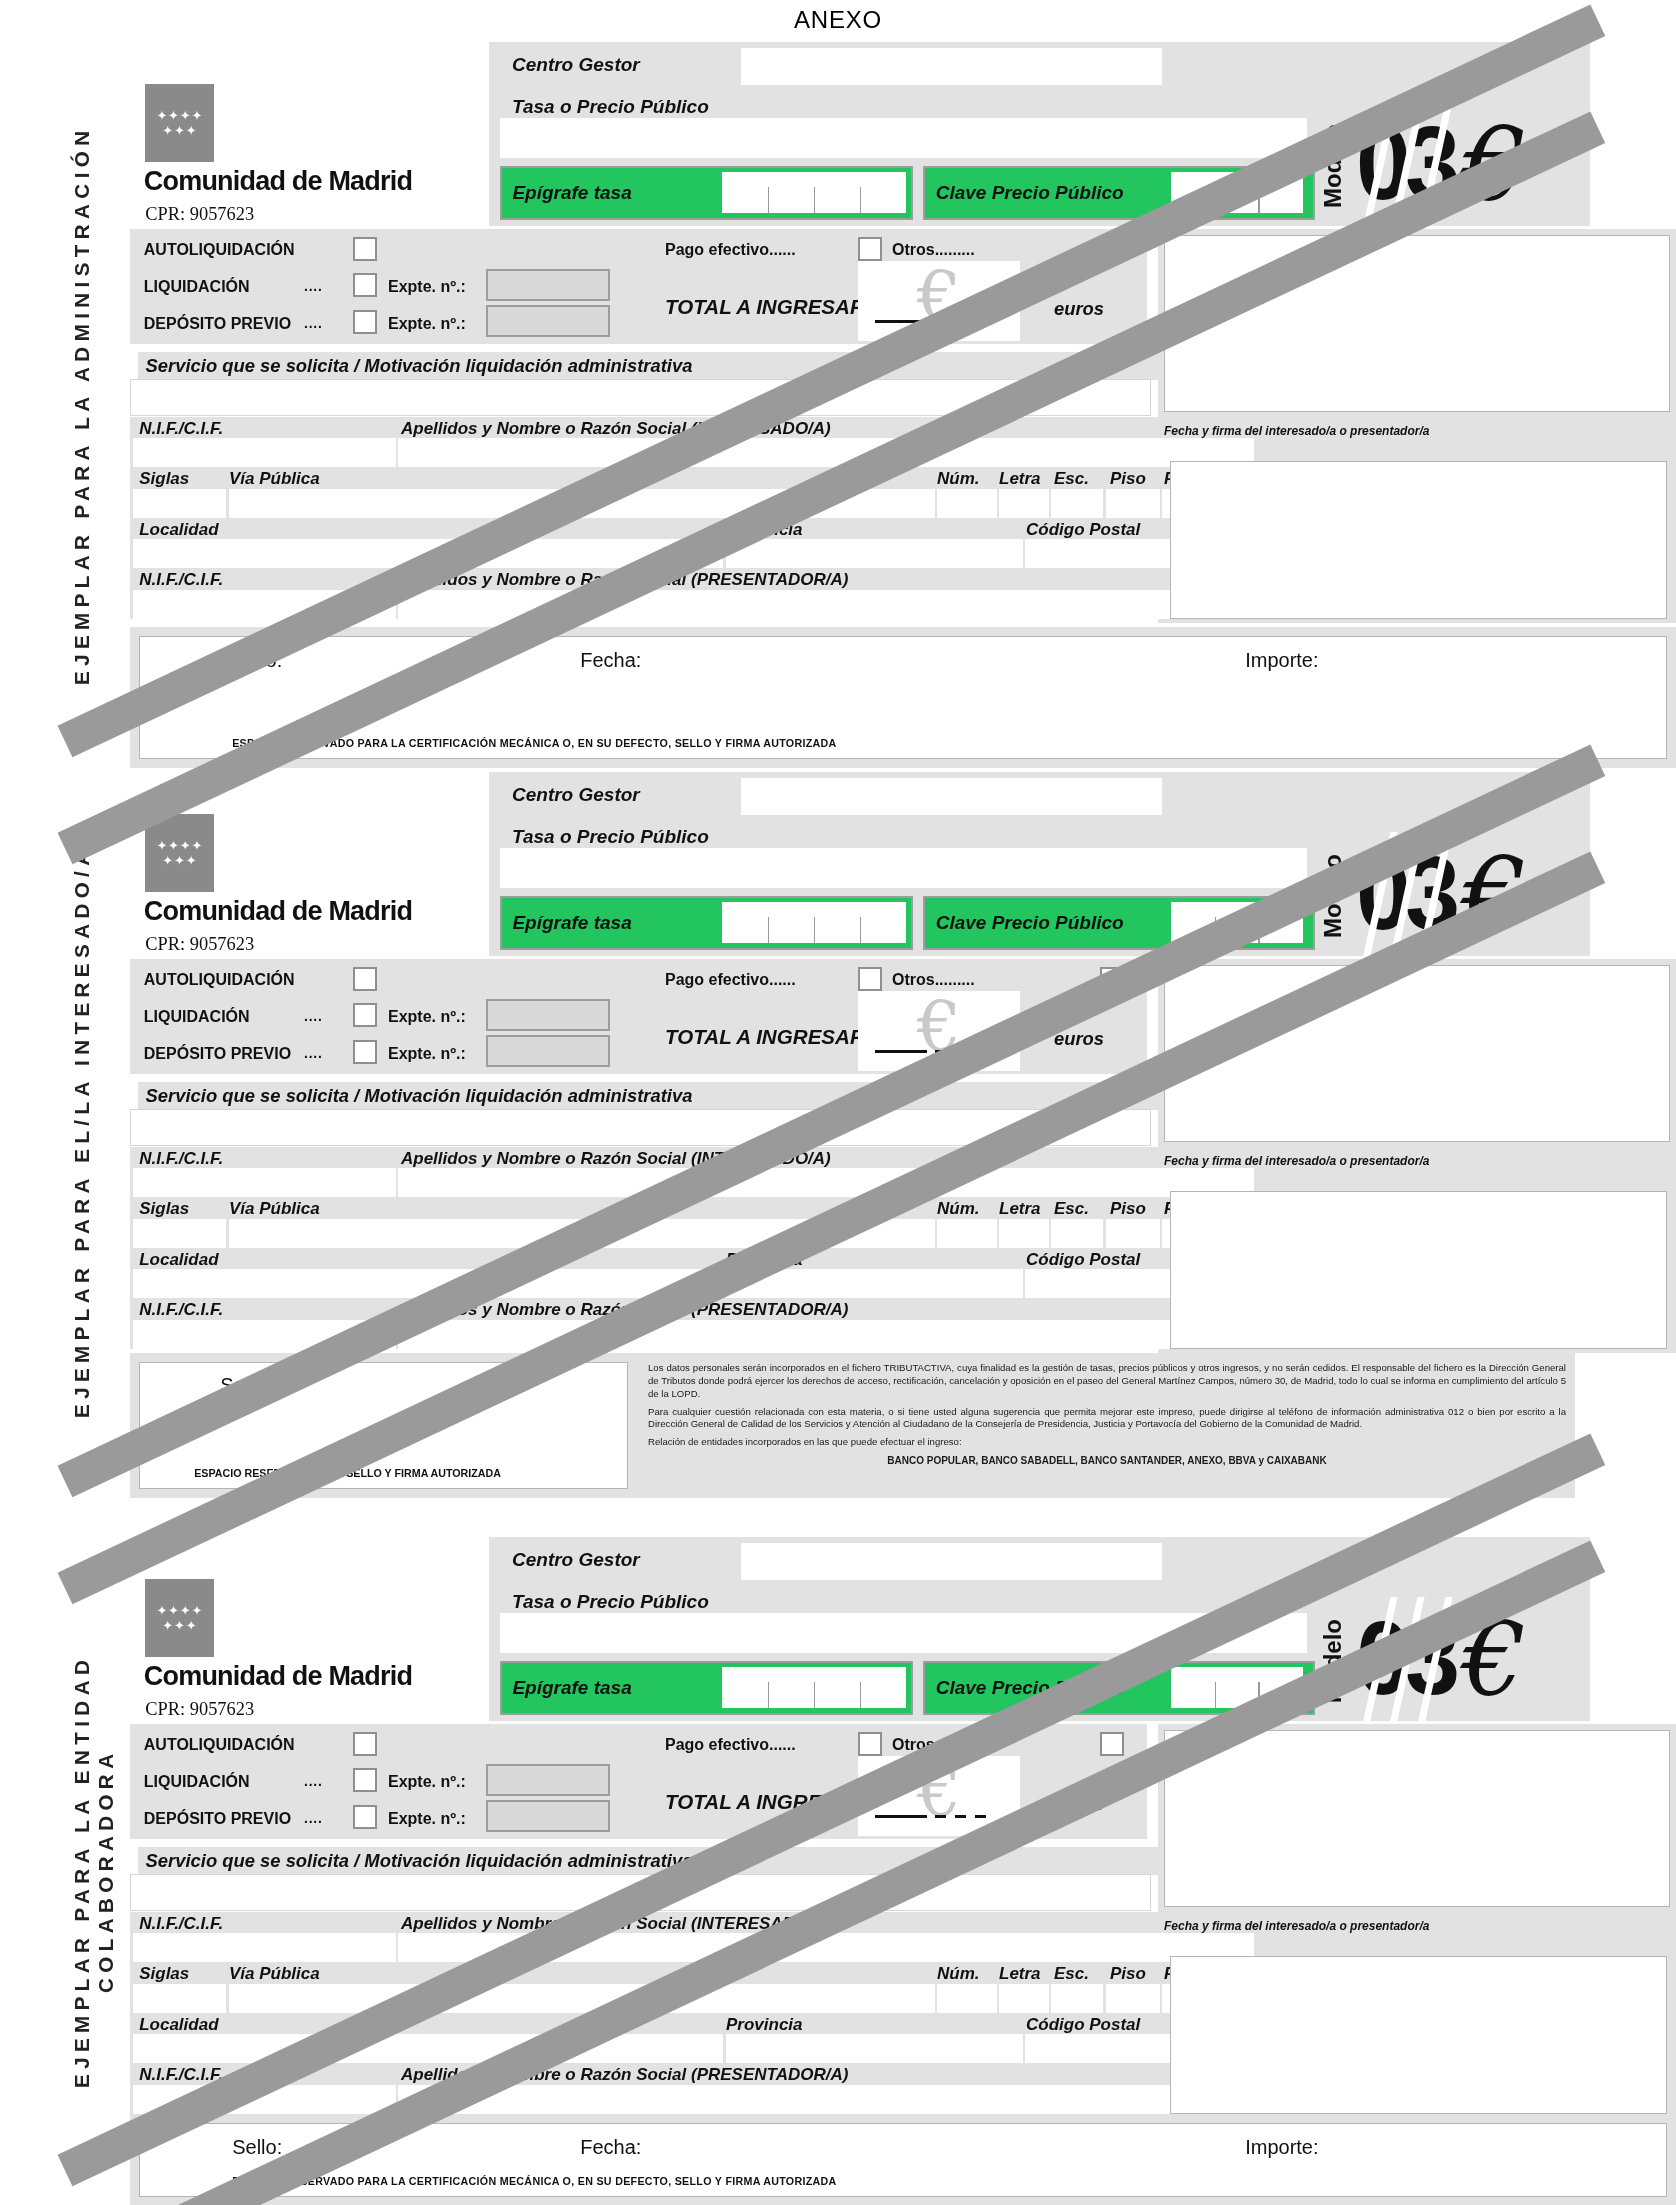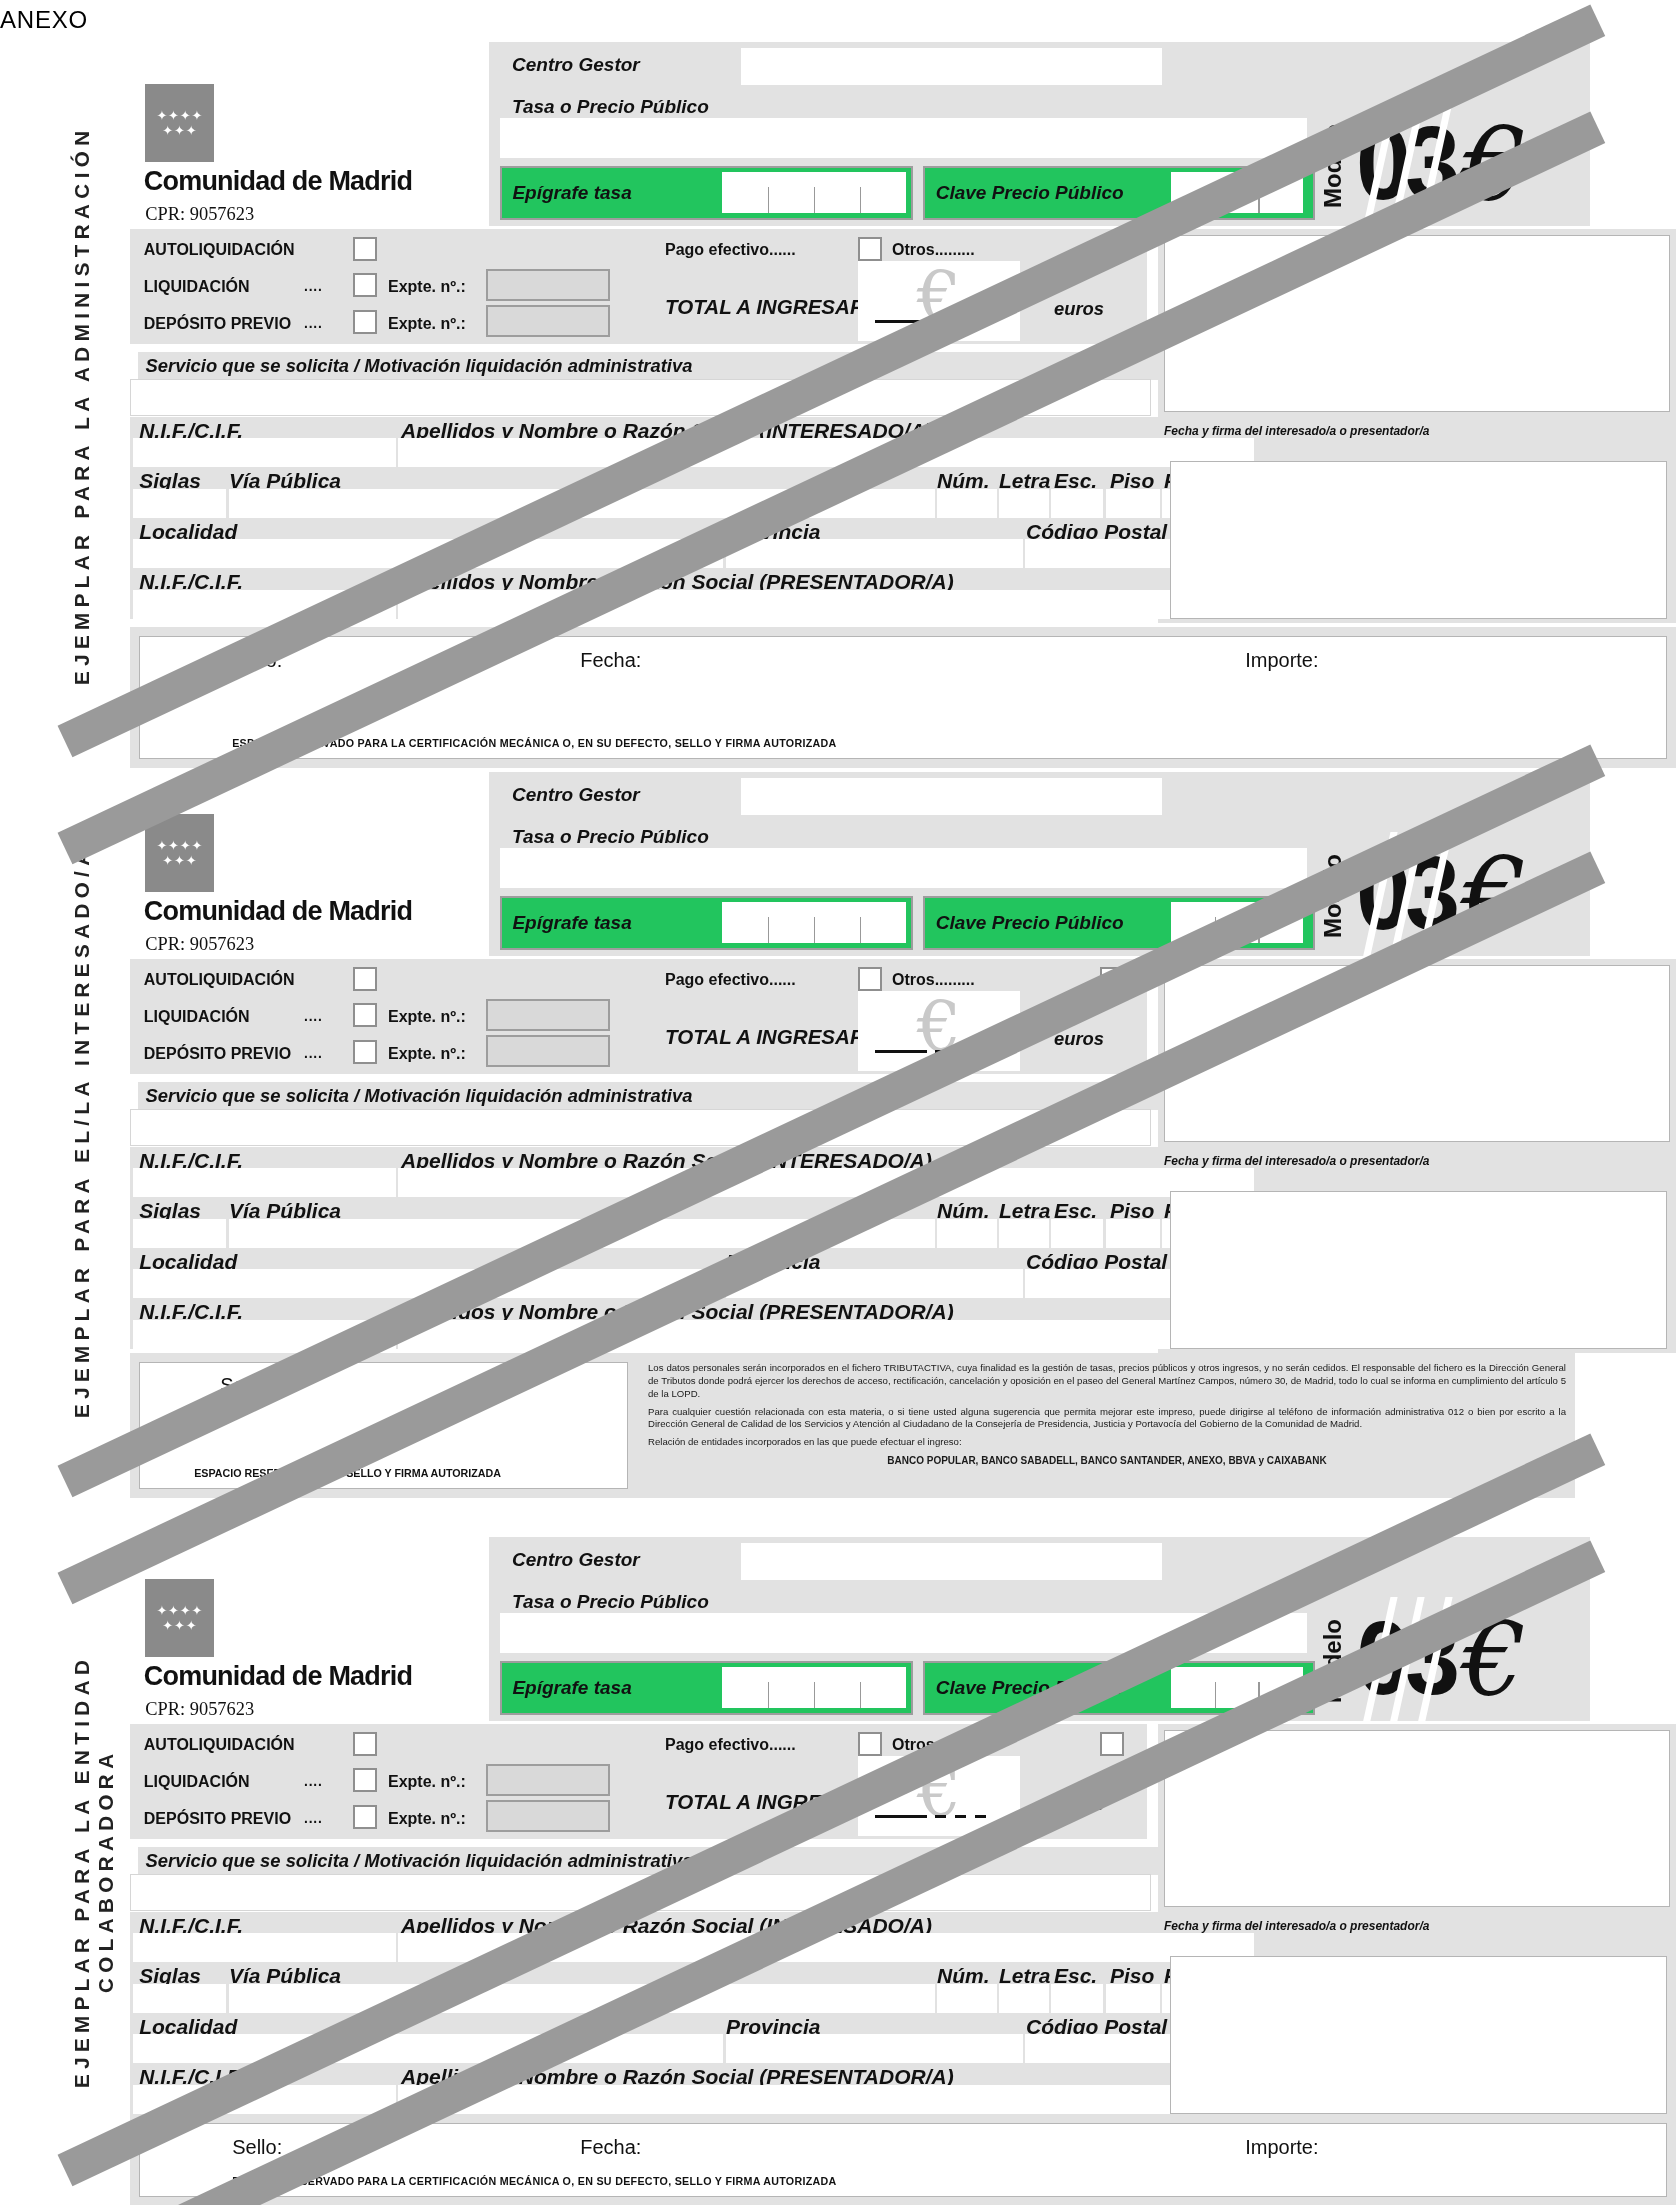--- a/index.html
+++ b/index.html
@@ -1,18 +1,18 @@
 <!DOCTYPE html>
 <html style="font-size:12.2px"><head>
 <meta charset="utf-8">
 <style>
   html,body{margin:0;padding:0;background:#fff;}
   .page{position:relative;width:1676px;height:2205px;background:#fff;overflow:hidden;
         font-family:"Liberation Sans",sans-serif;color:#111;}
-  .anexo{position:absolute;top:6.1px;left:0;width:1676px;text-align:left;
+  .anexo{position:absolute;top:6.1px;left:0;width:1676px;text-align:center;
          font-size:24px;letter-spacing:0.8px;color:#000;}
 
   
   .form{position:absolute;left:65px;width:1611px;}
   .f0{top:42px;height:726px;}
   .f1{top:772px;height:719px;}
   .f2{top:1537px;height:668px;}
   .copy-label{position:absolute;left:4.6px;top:0;bottom:0;width:41px;
       writing-mode:vertical-rl;transform:rotate(180deg);
       font-weight:bold;font-size:20.6px;letter-spacing:5.4px;color:#222;
@@ -78,21 +78,21 @@
   .rightbg{position:absolute;left:1028px;top:187px;width:518px;height:394px;background:#e2e2e2;}
   .rightbox{position:absolute;left:1034px;top:193px;width:506px;height:177px;background:#fff;border:1.5px solid #b5b5b5;box-sizing:border-box;}
   .servband{position:absolute;left:8px;top:310px;width:1025px;height:27.5px;background:#e2e2e2;font-size:18.4px;padding:3.1px 0 0 7.6px;box-sizing:border-box;white-space:nowrap;}
   .servinp{position:absolute;left:0;top:337px;width:1021px;height:37px;background:#fff;border:1.5px solid #d6d6d6;box-sizing:border-box;}
 
   
   .party{position:absolute;left:0;top:375px;width:1128px;height:202px;background:#e2e2e2;}
   .band{position:absolute;left:0;width:1128px;height:21.4px;}
   .prow{position:absolute;left:0;width:1128px;height:29px;}
   .b1{top:0;} .p1{top:21.4px;} .b2{top:50px;} .p2{top:72px;} .b3{top:101px;} .p3{top:122px;} .b4{top:151px;} .p4{top:173px;}
-  .band .lbl{position:absolute;top:1.5px;font-size:21px;white-space:nowrap;}
+  .band .lbl{position:absolute;top:1.5px;font-size:17px;white-space:nowrap;}
   .cell{position:absolute;top:0;height:29px;background:#fff;}
   .x-nif{left:9.2px;} .x-ape{left:271px;}
   .x-sig{left:9.2px;} .x-via{left:99px;} .x-num{left:807px;} .x-let{left:869px;}
   .x-esc{left:924px;} .x-piso{left:980px;} .x-prta{left:1034px;}
   .x-loc{left:9.2px;} .x-prov{left:596px;} .x-cp{left:896px;}
   .c-a{left:3.1px;width:263px;} .c-b{left:268px;width:856px;}
   .c-sig{left:3.1px;width:93px;} .c-via{left:99px;width:706px;} .c-num{left:807px;width:60px;}
   .c-let{left:869px;width:50px;} .c-esc{left:921px;width:52px;} .c-piso{left:976px;width:54px;} .c-prta{left:1032px;width:60px;}
   .c-loc{left:3.1px;width:590px;} .c-prov{left:596px;width:297px;} .c-cp{left:895px;width:167px;}
 

